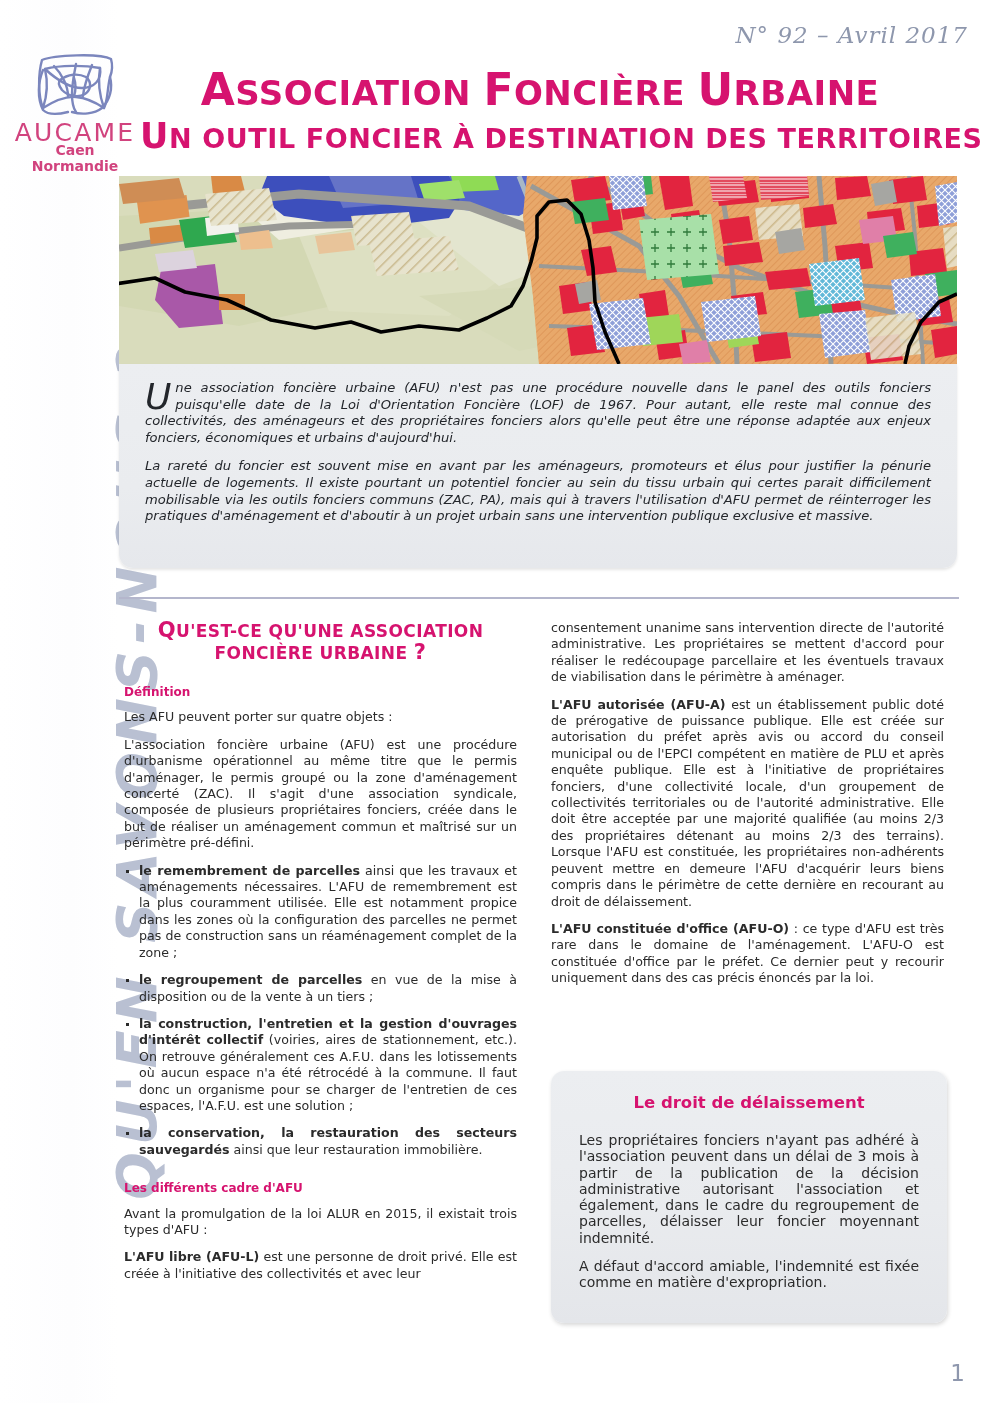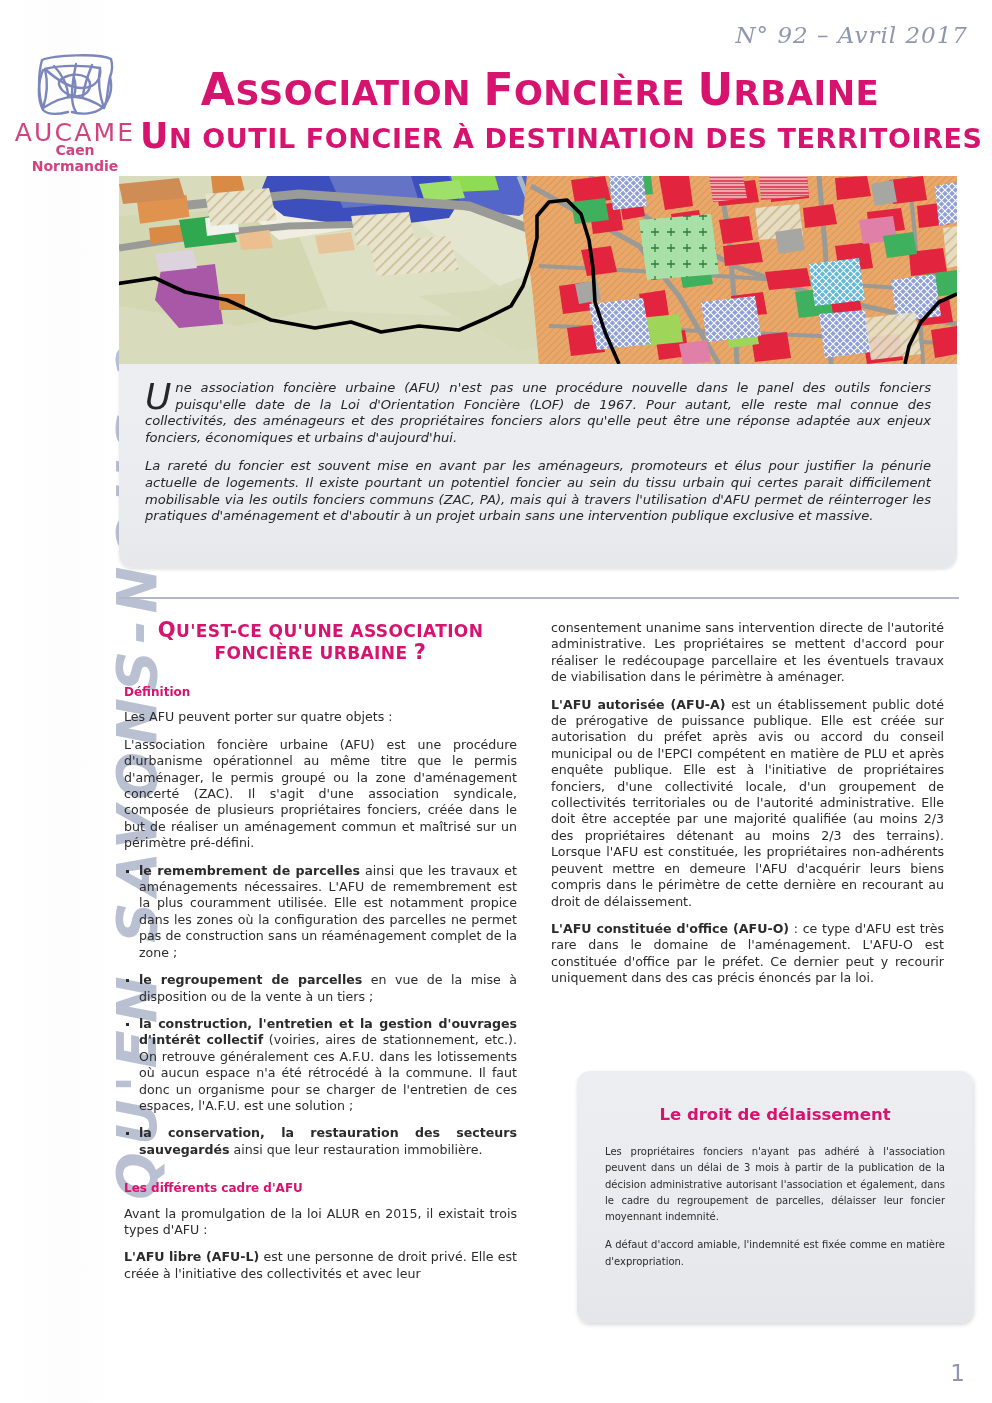--- a/index.html
+++ b/index.html
@@ -125,33 +125,33 @@
     position:relative;padding-left:15px;margin-bottom:11px;
     text-align:justify;
   }
   ul.bullets li:before{
     content:"";position:absolute;left:2px;top:7px;
     width:3px;height:3px;background:#2b2b2b;
   }
 
   
   .callout{
-    position:absolute;left:577px;top:1071px;width:396px;height:252px;
+    position:absolute;left:551px;top:1071px;width:396px;height:252px;
     background:linear-gradient(to bottom,#eceef1 0%,#e9ebee 55%,#e4e6ea 100%);
     border-radius:13px;
     box-shadow:1px 2px 4px rgba(0,0,0,.16);
-    box-sizing:border-box;padding:34px 28px;
+    box-sizing:border-box;padding:22px 28px;
   }
   .callout-title{
     color:#D6136F;font-weight:bold;font-size:16.5px;text-align:center;
     margin:0 0 20px 0;
     font-family:"DejaVu Sans","Liberation Sans",sans-serif;
   }
   .callout p{
-    margin:0 0 12px 0;font-size:10px;line-height:16.3px;
+    margin:0 0 12px 0;font-size:14px;line-height:16.3px;
     color:#2b2b2b;text-align:justify;
     font-family:"DejaVu Sans","Liberation Sans",sans-serif;
   }
 
   
   .pagenum{
     position:absolute;right:27px;bottom:17px;
     font-size:23px;color:#8e97ad;font-weight:normal;
     font-family:"DejaVu Sans","Liberation Sans",sans-serif;
   }

